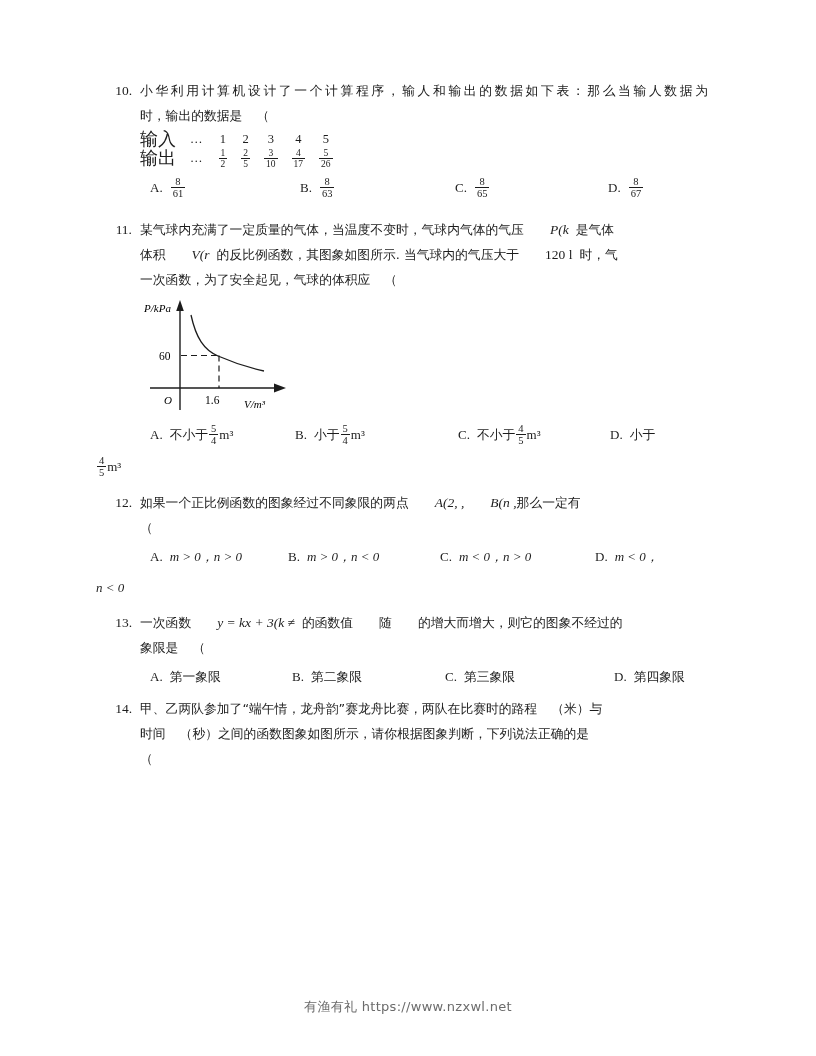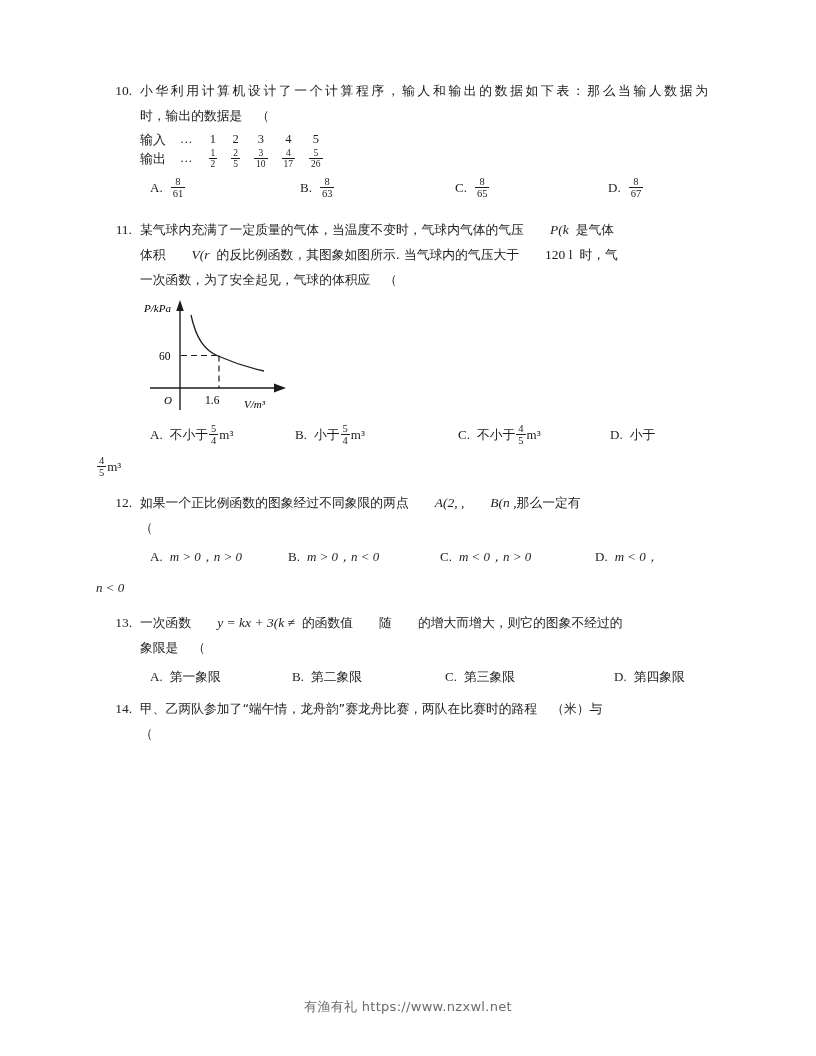--- a/index.html
+++ b/index.html
@@ -108,21 +108,21 @@
   }
   .tbl td {
     padding: 0 6px;
     text-align: center;
     font-size: 12.5px;
     line-height: 17px;
     vertical-align: middle;
   }
   .tbl td.rowhead {
     font-family: Liberation Sans, sans-serif;
-    font-size: 13px;
+    font-size: 18px;
     text-align: left;
     padding-left: 0;
     padding-right: 8px;
   }
   .tbl td.dots { letter-spacing: 1px; padding-right: 8px; }
 
   
   .figure-wrap {
     margin-left: 44px;
     margin-top: 6px;
@@ -260,20 +260,21 @@
       <span class="opt" style="left:10px;text-align:right;"><span class="lbl">A.</span><span class="gap-sm"></span><span class="cn">第一象限</span></span>
       <span class="opt" style="left:152px;"><span class="lbl">B.</span><span class="gap-sm"></span><span class="cn">第二象限</span></span>
       <span class="opt" style="left:305px;"><span class="lbl">C.</span><span class="gap-sm"></span><span class="cn">第三象限</span></span>
       <span class="opt" style="left:474px;"><span class="lbl">D.</span><span class="gap-sm"></span><span class="cn">第四象限</span></span>
     </div>
 
     <div class="q" style="margin-top:4px;">
       <div class="q-num">14.</div>
       <div class="q-body">
         <span class="line"><span class="cn">甲、乙两队参加了“端午情，龙舟韵”赛龙舟比赛，两队在比赛时的路程</span><span class="gap"></span><span class="cn">（米）与</span></span>
+        <span class="line"><span class="cn">时间</span><span class="gap"></span><span class="cn">（秒）之间的函数图象如图所示，请你根据图象判断，下列说法正确的是</span></span>
         <span class="line"><span class="cn">（</span></span>
       </div>
     </div>
 
   </div>
 
   <div class="footer">
     <span>有渔有礼</span>
     <span> </span>
     <span>https://www.nzxwl.net</span>

